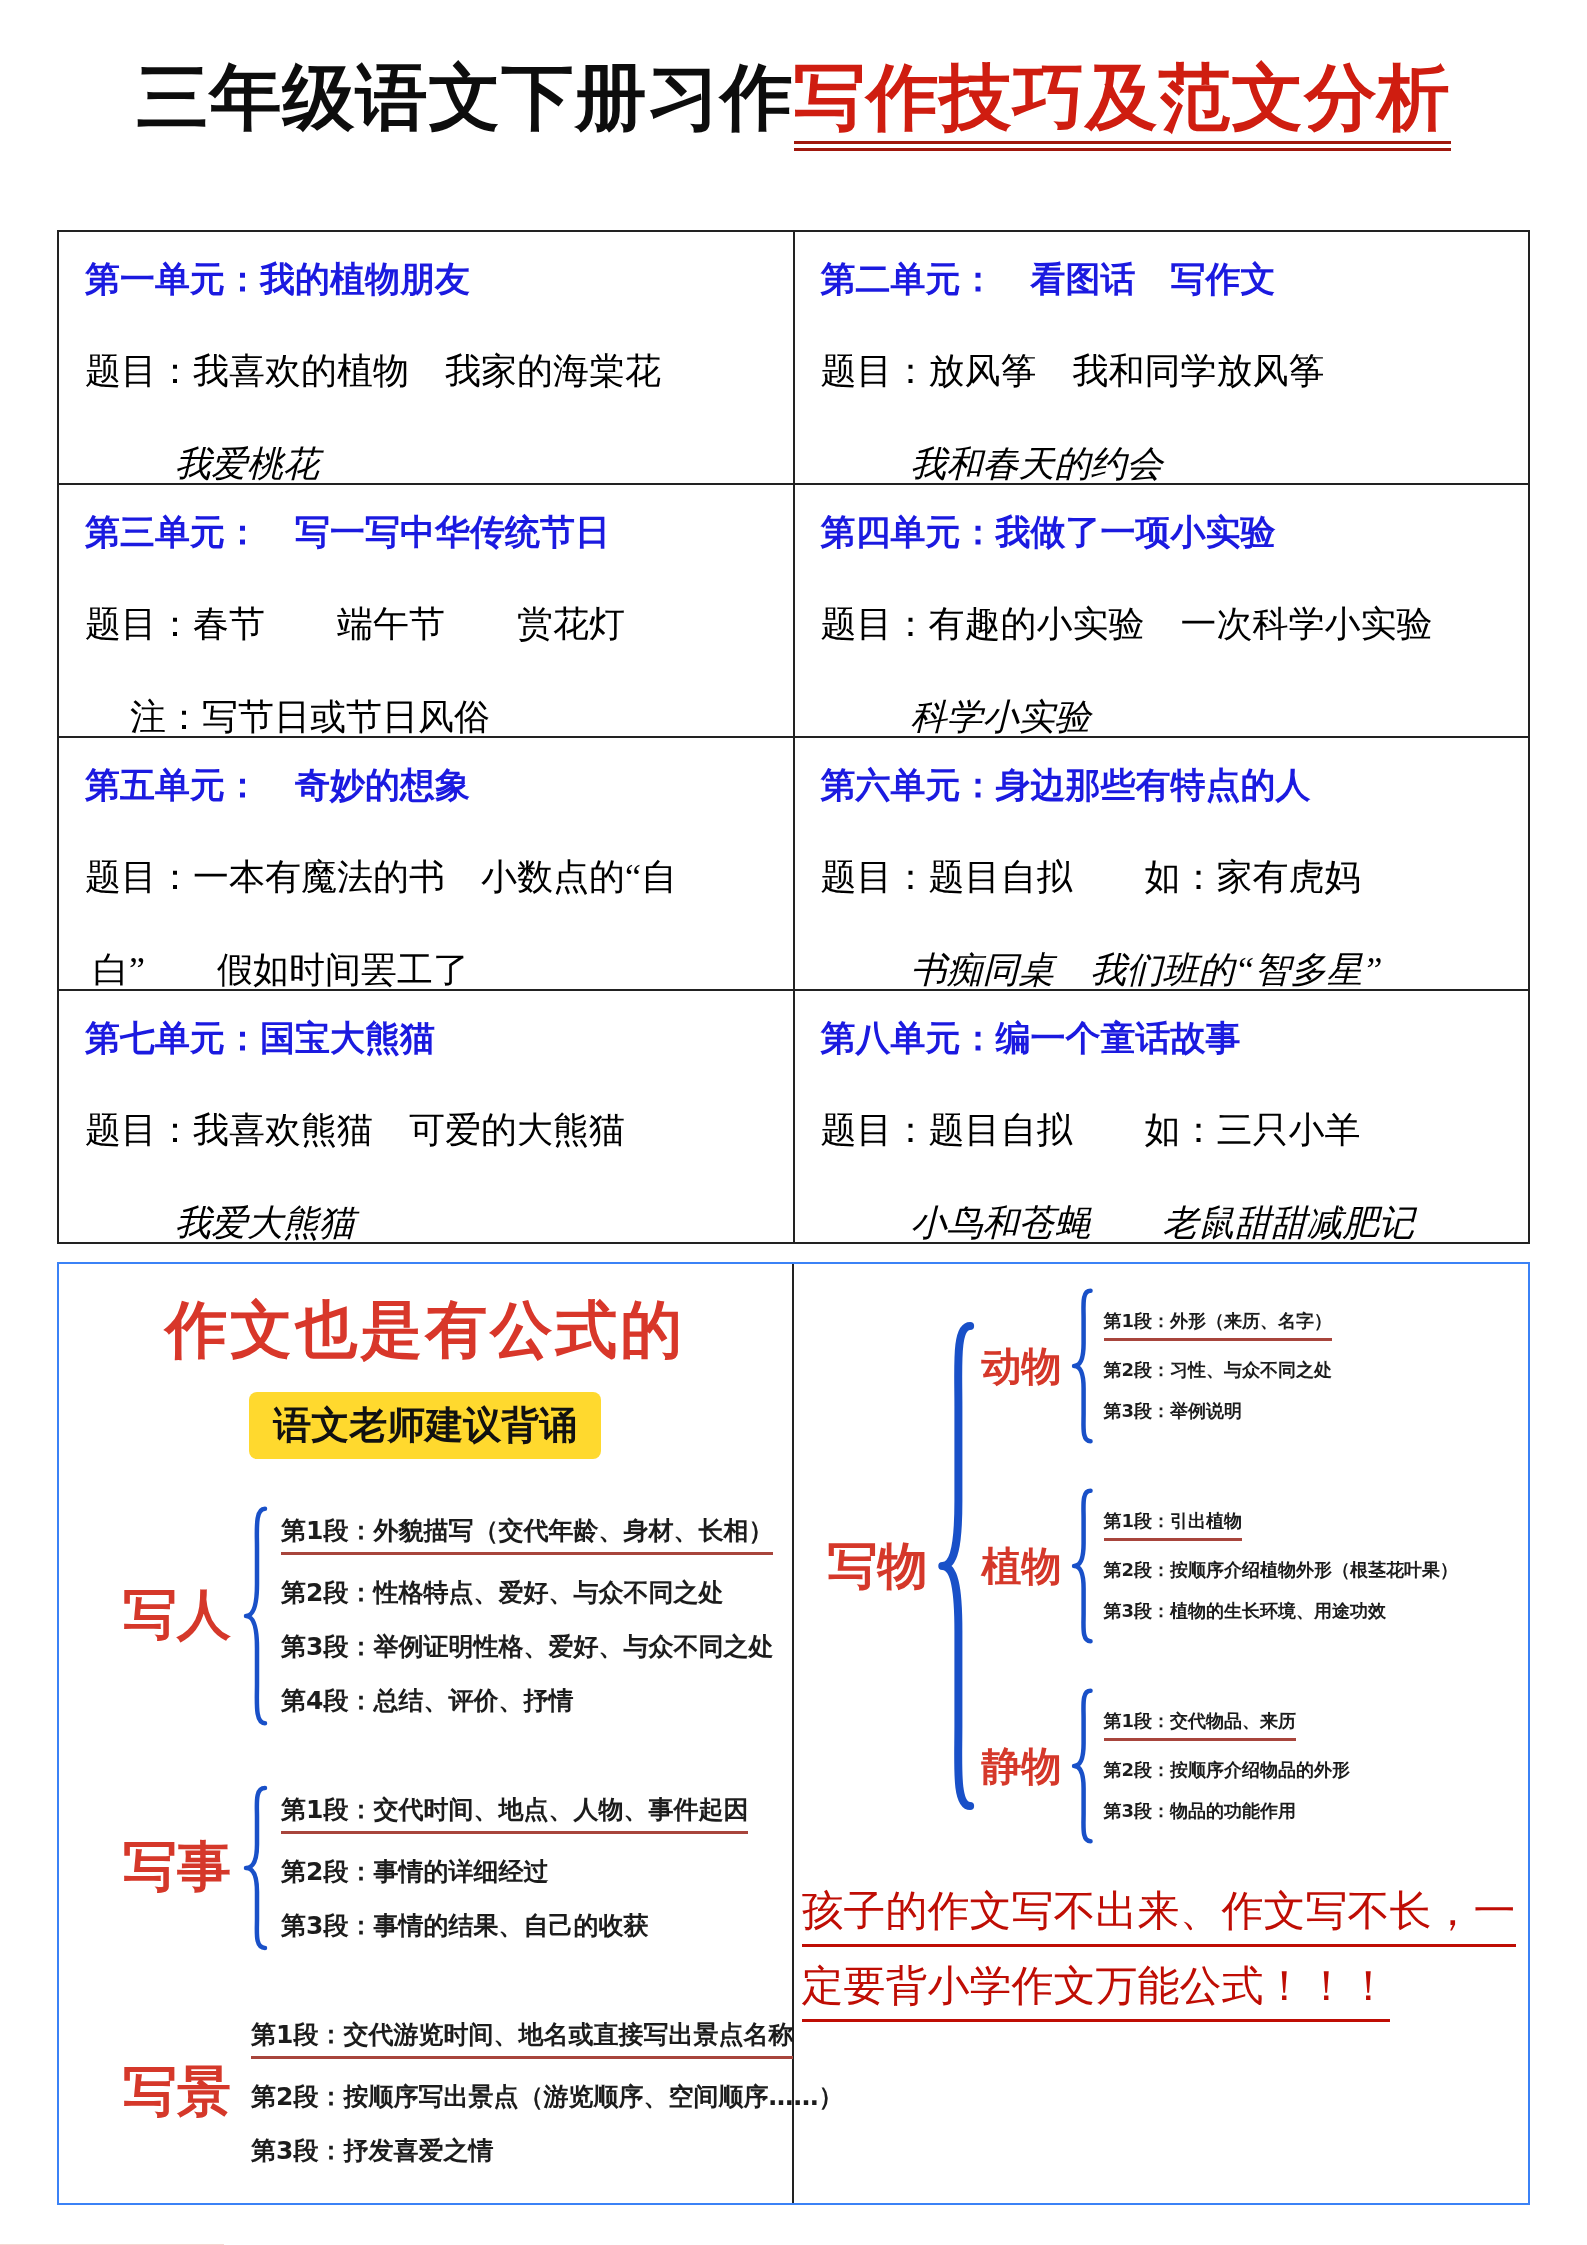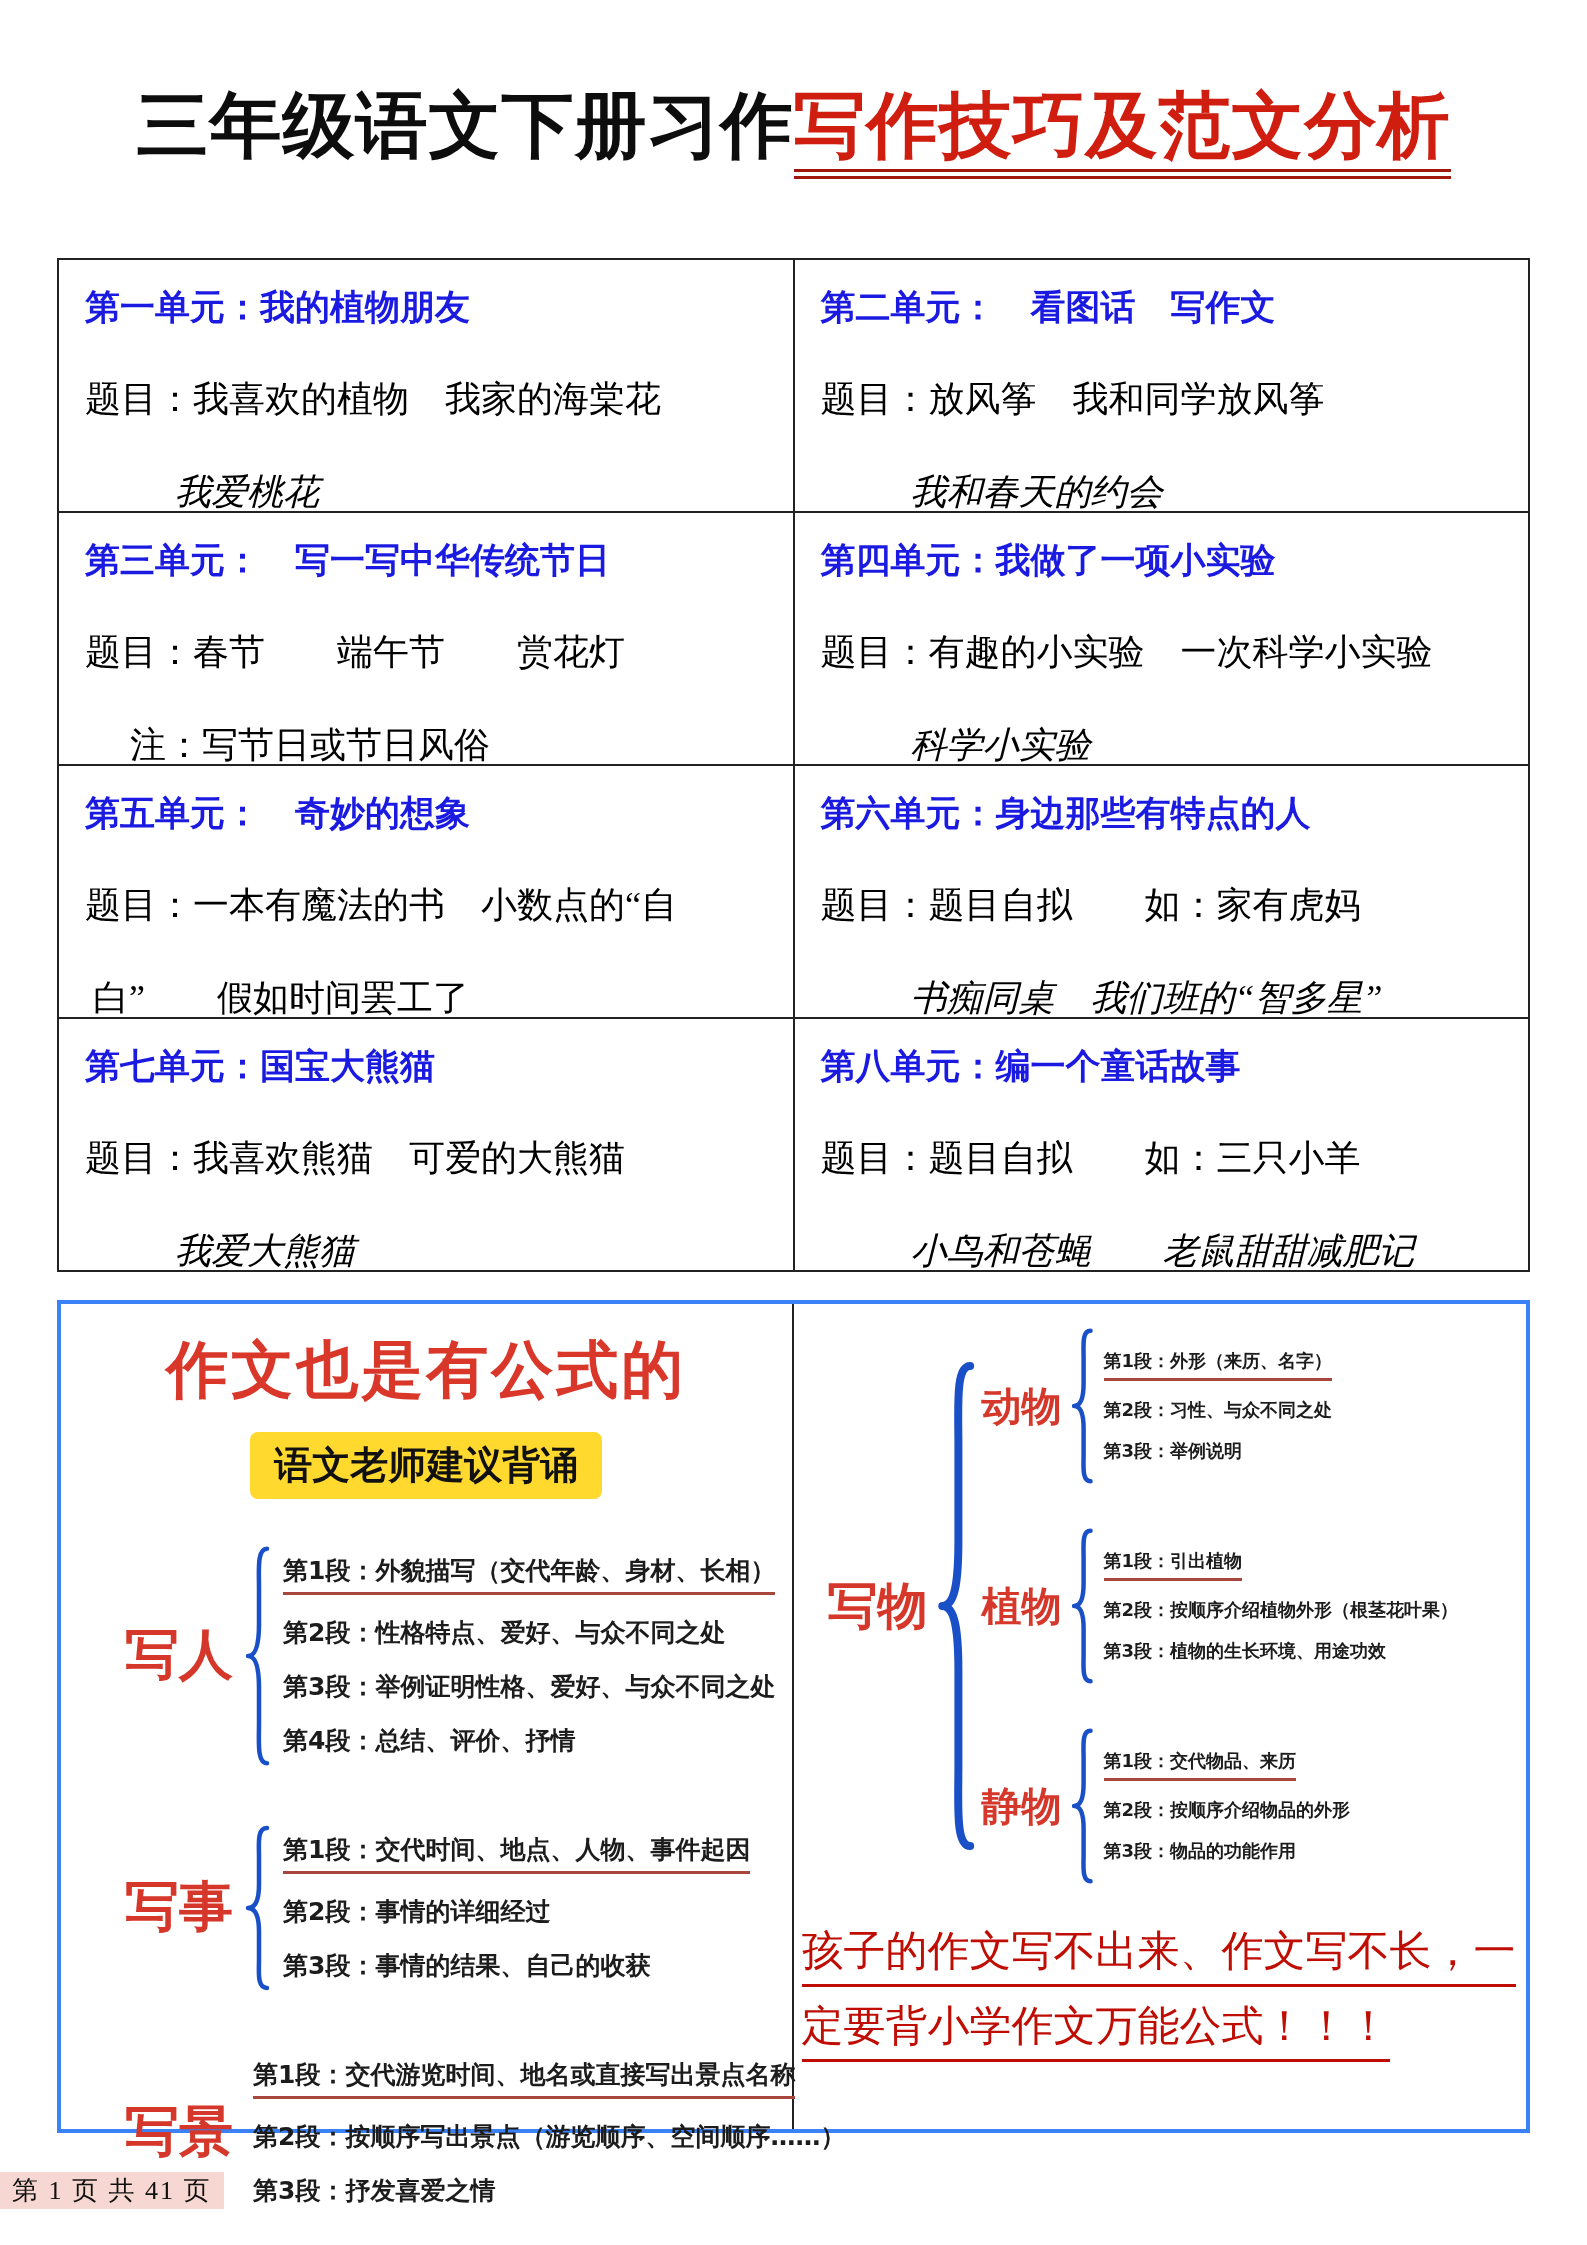--- a/index.html
+++ b/index.html
@@ -1,34 +1,34 @@
 <!DOCTYPE html>
 <html><head>
 <meta charset="utf-8">
 <style>
   html,body{margin:0;padding:0;background:#ffffff;}
   body{width:1587px;height:2245px;position:relative;font-family:"Liberation Serif",serif;color:#111;}
 
   
   .title-row{padding-top:50px;text-align:center;white-space:nowrap;
-    font-family:"DejaVu Sans","Liberation Sans",sans-serif;font-weight:bold;font-size:72px;letter-spacing:1px;margin-top:28px;}
+    font-family:"DejaVu Sans","Liberation Sans",sans-serif;font-weight:bold;font-size:72px;letter-spacing:1px;}
   .t-black{color:#0d0d0d;}
   .t-red{color:#cf1d10;border-bottom:10px double #a0170c;padding-bottom:2px;}
 
   
   .units-grid{margin:84px 57px 0 57px;border:1px solid #222;display:grid;grid-template-columns:1fr 1fr;}
   .cell{border:1px solid #222;height:253px;box-sizing:border-box;padding:24px 16px 0 26px;overflow:hidden;}
   .unit-title{font-family:"DejaVu Sans","Liberation Sans",sans-serif;font-weight:bold;color:#1b1ae0;font-size:35px;}
   .unit-line{font-size:36px;color:#000;margin-top:44px;white-space:nowrap;}
   .ind-lg{padding-left:90px;font-style:italic;}
   .ind-sm{padding-left:45px;}
   .ind-xs{padding-left:8px;}
 
   
-  .formula-box{margin:28px 57px 0 57px;border:4px solid #3b82f6;display:flex;height:833px;box-sizing:border-box;}
+  .formula-box{margin:18px 57px 0 57px;border:2px solid #3b82f6;display:flex;height:943px;box-sizing:border-box;}
   .fb-left{width:50%;border-right:2px solid #222;box-sizing:border-box;padding-top:24px;}
   .fb-right{width:50%;box-sizing:border-box;padding-top:22px;}
 
   .f-heading{text-align:center;font-size:62px;font-weight:bold;color:#d8372a;font-family:"Liberation Serif",serif;letter-spacing:3px;}
   .f-sub-wrap{text-align:center;margin-top:20px;}
   .f-sub{display:inline-block;background:#ffd92e;border-radius:8px;padding:8px 24px;font-size:38px;font-weight:bold;
     color:#111;font-family:"DejaVu Sans","Liberation Sans",sans-serif;}
 
   .group{display:flex;align-items:center;margin:34px 0 0 64px;}
   .g-label{color:#d5382a;font-size:54px;font-weight:bold;font-family:"Liberation Serif",serif;margin-right:8px;white-space:nowrap;}

